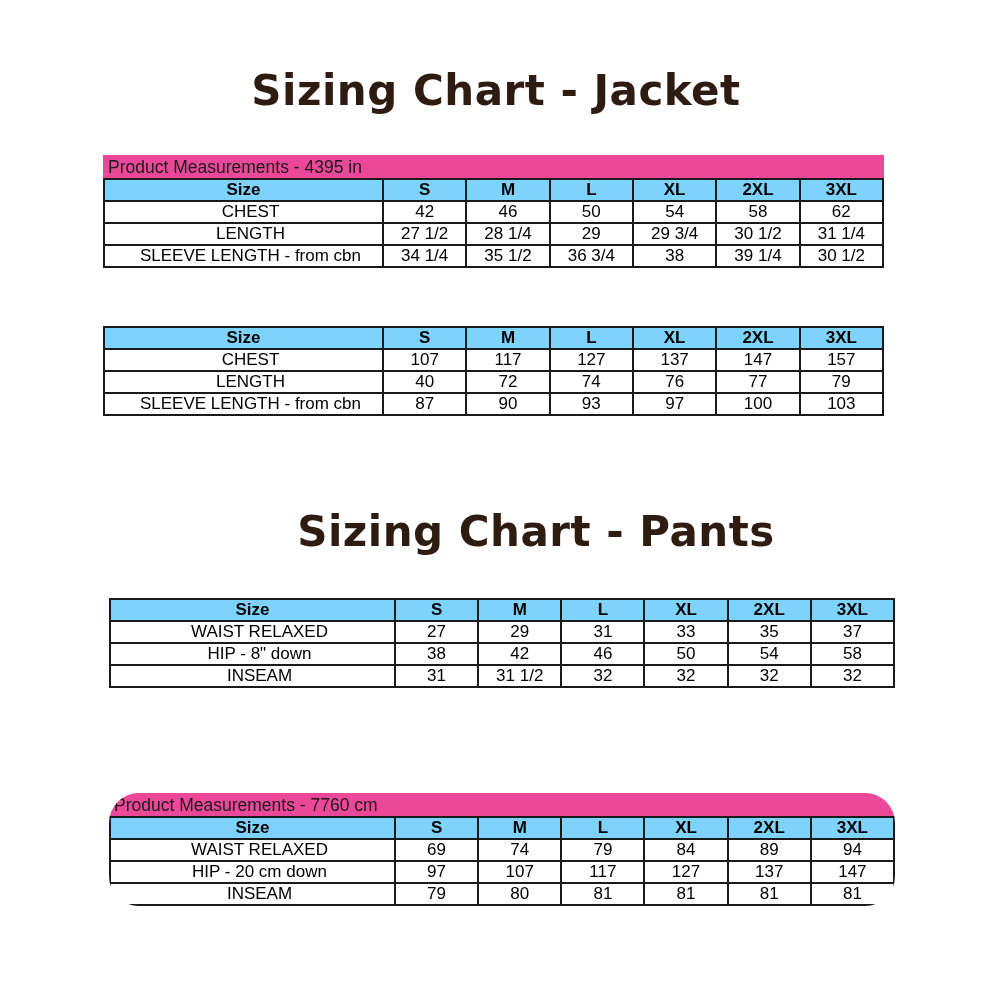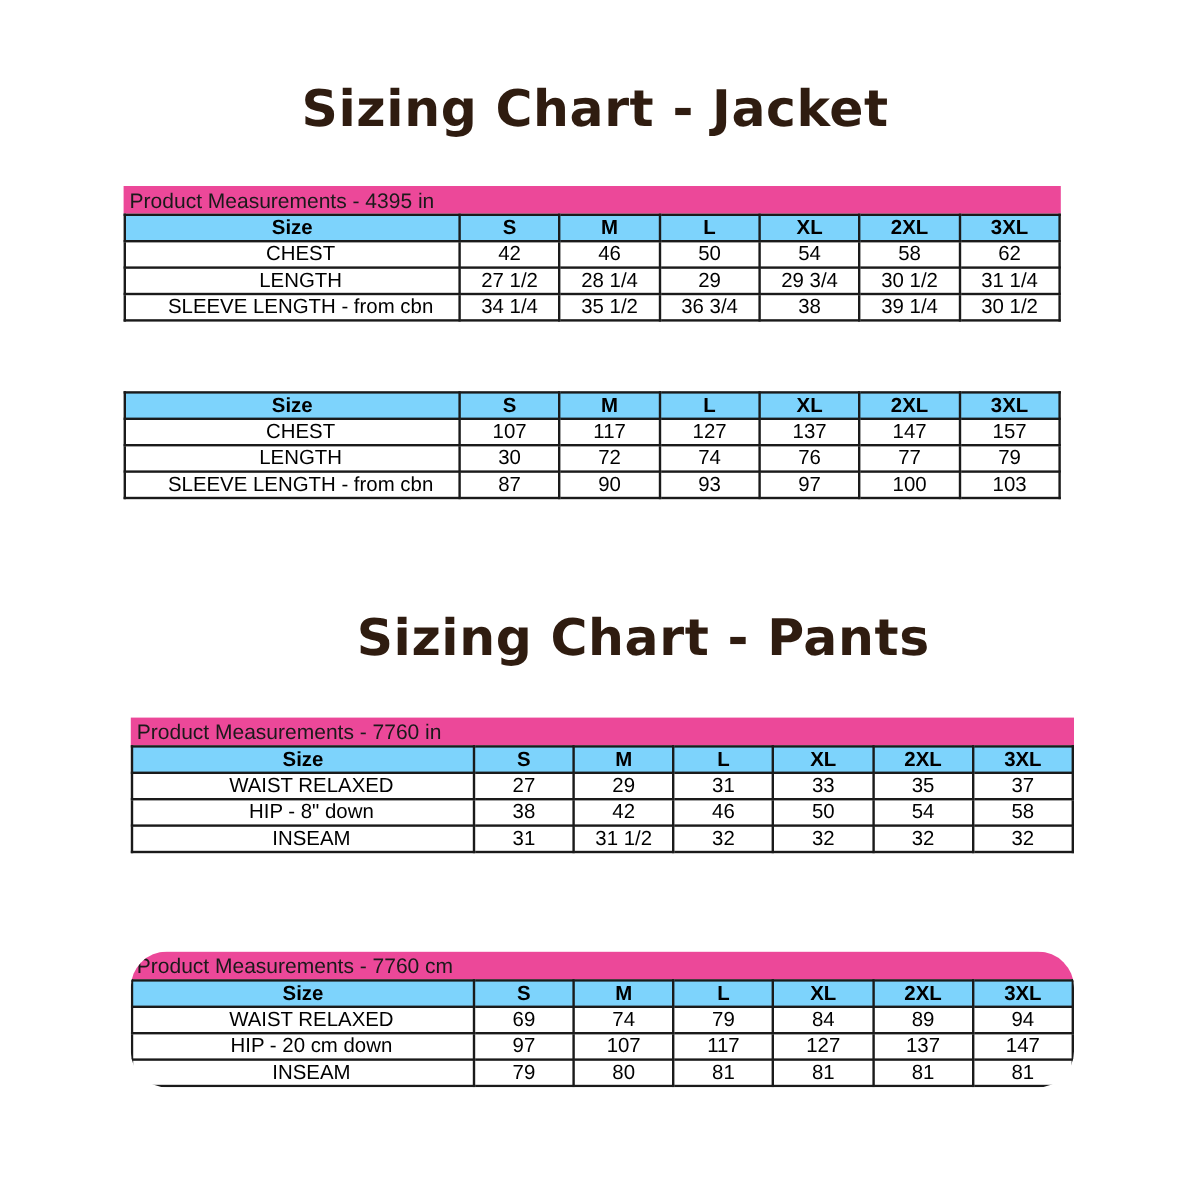--- a/index.html
+++ b/index.html
@@ -96,21 +96,21 @@
       <td class="lbl">CHEST</td>
       <td>107</td>
       <td>117</td>
       <td>127</td>
       <td>137</td>
       <td>147</td>
       <td>157</td>
     </tr>
     <tr>
       <td class="lbl">LENGTH</td>
-      <td>30</td>
+      <td>40</td>
       <td>72</td>
       <td>74</td>
       <td>76</td>
       <td>77</td>
       <td>79</td>
     </tr>
     <tr>
       <td class="lbl">SLEEVE LENGTH - from cbn</td>
       <td>87</td>
       <td>90</td>
@@ -119,21 +119,20 @@
       <td>100</td>
       <td>103</td>
     </tr>
   </tbody>
     </table>
 </div>
 
 <div class="title" style="top:507px;margin-left:40px;">Sizing Chart - Pants</div>
 
 <div class="tbl" style="left:109px; top:598px; width:786px;">
-  <div class="caption">Product Measurements - 7760 in</div>
   <table>
     <colgroup>
         <col style="width:285px">
         <col>
         <col>
         <col>
         <col>
         <col>
         <col>
       </colgroup>

